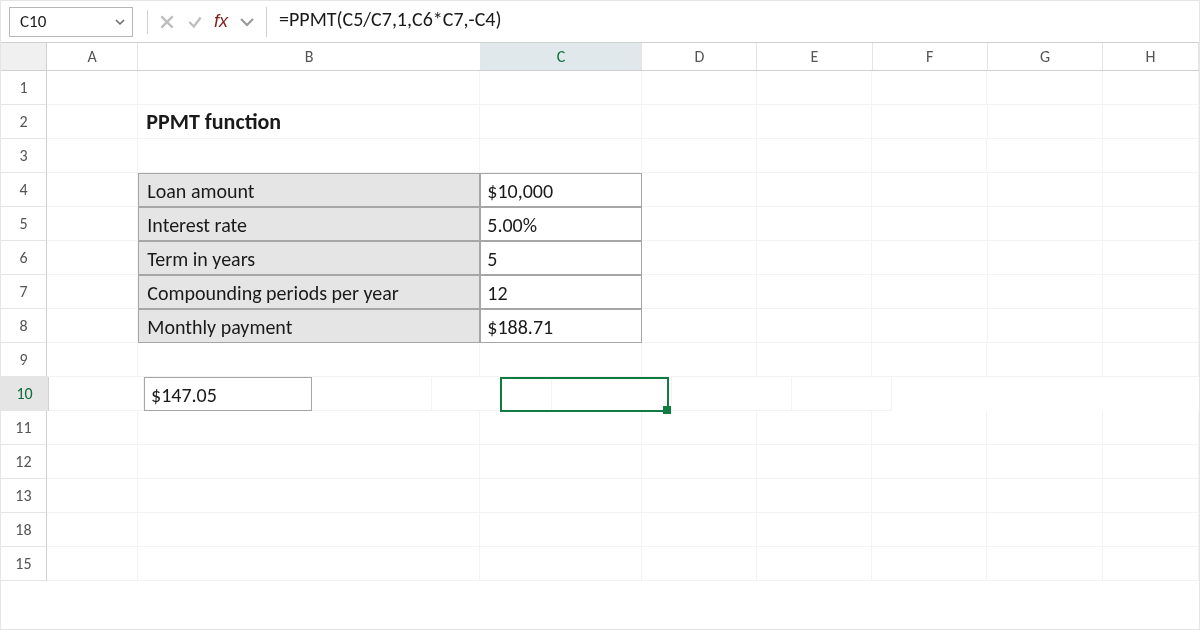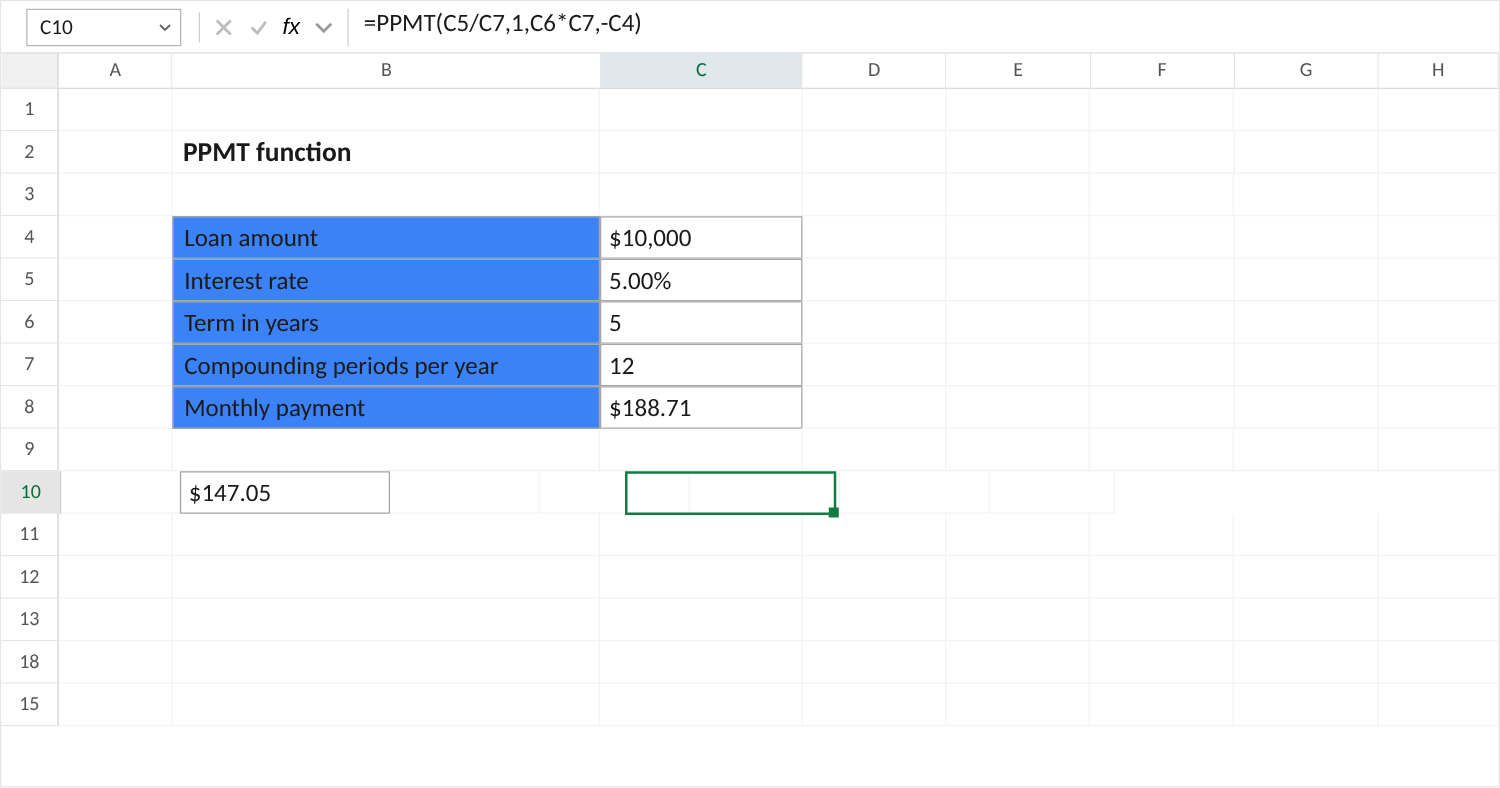--- a/index.html
+++ b/index.html
@@ -15,21 +15,21 @@
     border: 1px solid #e5e5e5;
   }
 
   
   .formula-bar {
     display: flex;
     align-items: center;
     height: 42px;
     border-bottom: 1px solid #d0d0d0;
     background: #fff;
-    padding-left: 20px;
+    padding-left: 8px;
   }
   .namebox {
     width: 124px;
     height: 30px;
     border: 1px solid #b7b7b7;
     display: flex;
     align-items: center;
     padding: 0 10px;
     font-size: 17px;
     background: #fff;
@@ -50,21 +50,21 @@
     color: #9a9a9a;
   }
   .fbar-icons .divider {
     width: 1px;
     height: 24px;
     background: #d0d0d0;
   }
   .fx {
     font-style: italic;
     font-family: "Segoe UI", Arial, sans-serif;
-    color: #000000;
+    color: #7f1d1d;
     font-weight: 400;
     font-size: 18px;
   }
   .icon-x, .icon-check, .chev-small {
     width: 18px; height: 18px;
   }
   .formula-input {
     flex: 1;
     display: flex;
     height: 30px;
@@ -137,21 +137,21 @@
   .cB { width: 357px; }
   .cC { width: 168px; }
   .cD { width: 120px; }
   .cE { width: 120px; }
   .cF { width: 120px; }
   .cG { width: 120px; }
   .cH { width: 100px; }
 
   
   .label-cell {
-    background: #3b82f6;
+    background: #e5e5e5;
     border: 1px solid #a6a6a6;
     padding-left: 8px;
     font-size: 20px;
     color: #1a1a1a;
   }
   .value-cell {
     background: #fff;
     border: 1px solid #a6a6a6;
     text-align: left;
     padding-right: 10px;

